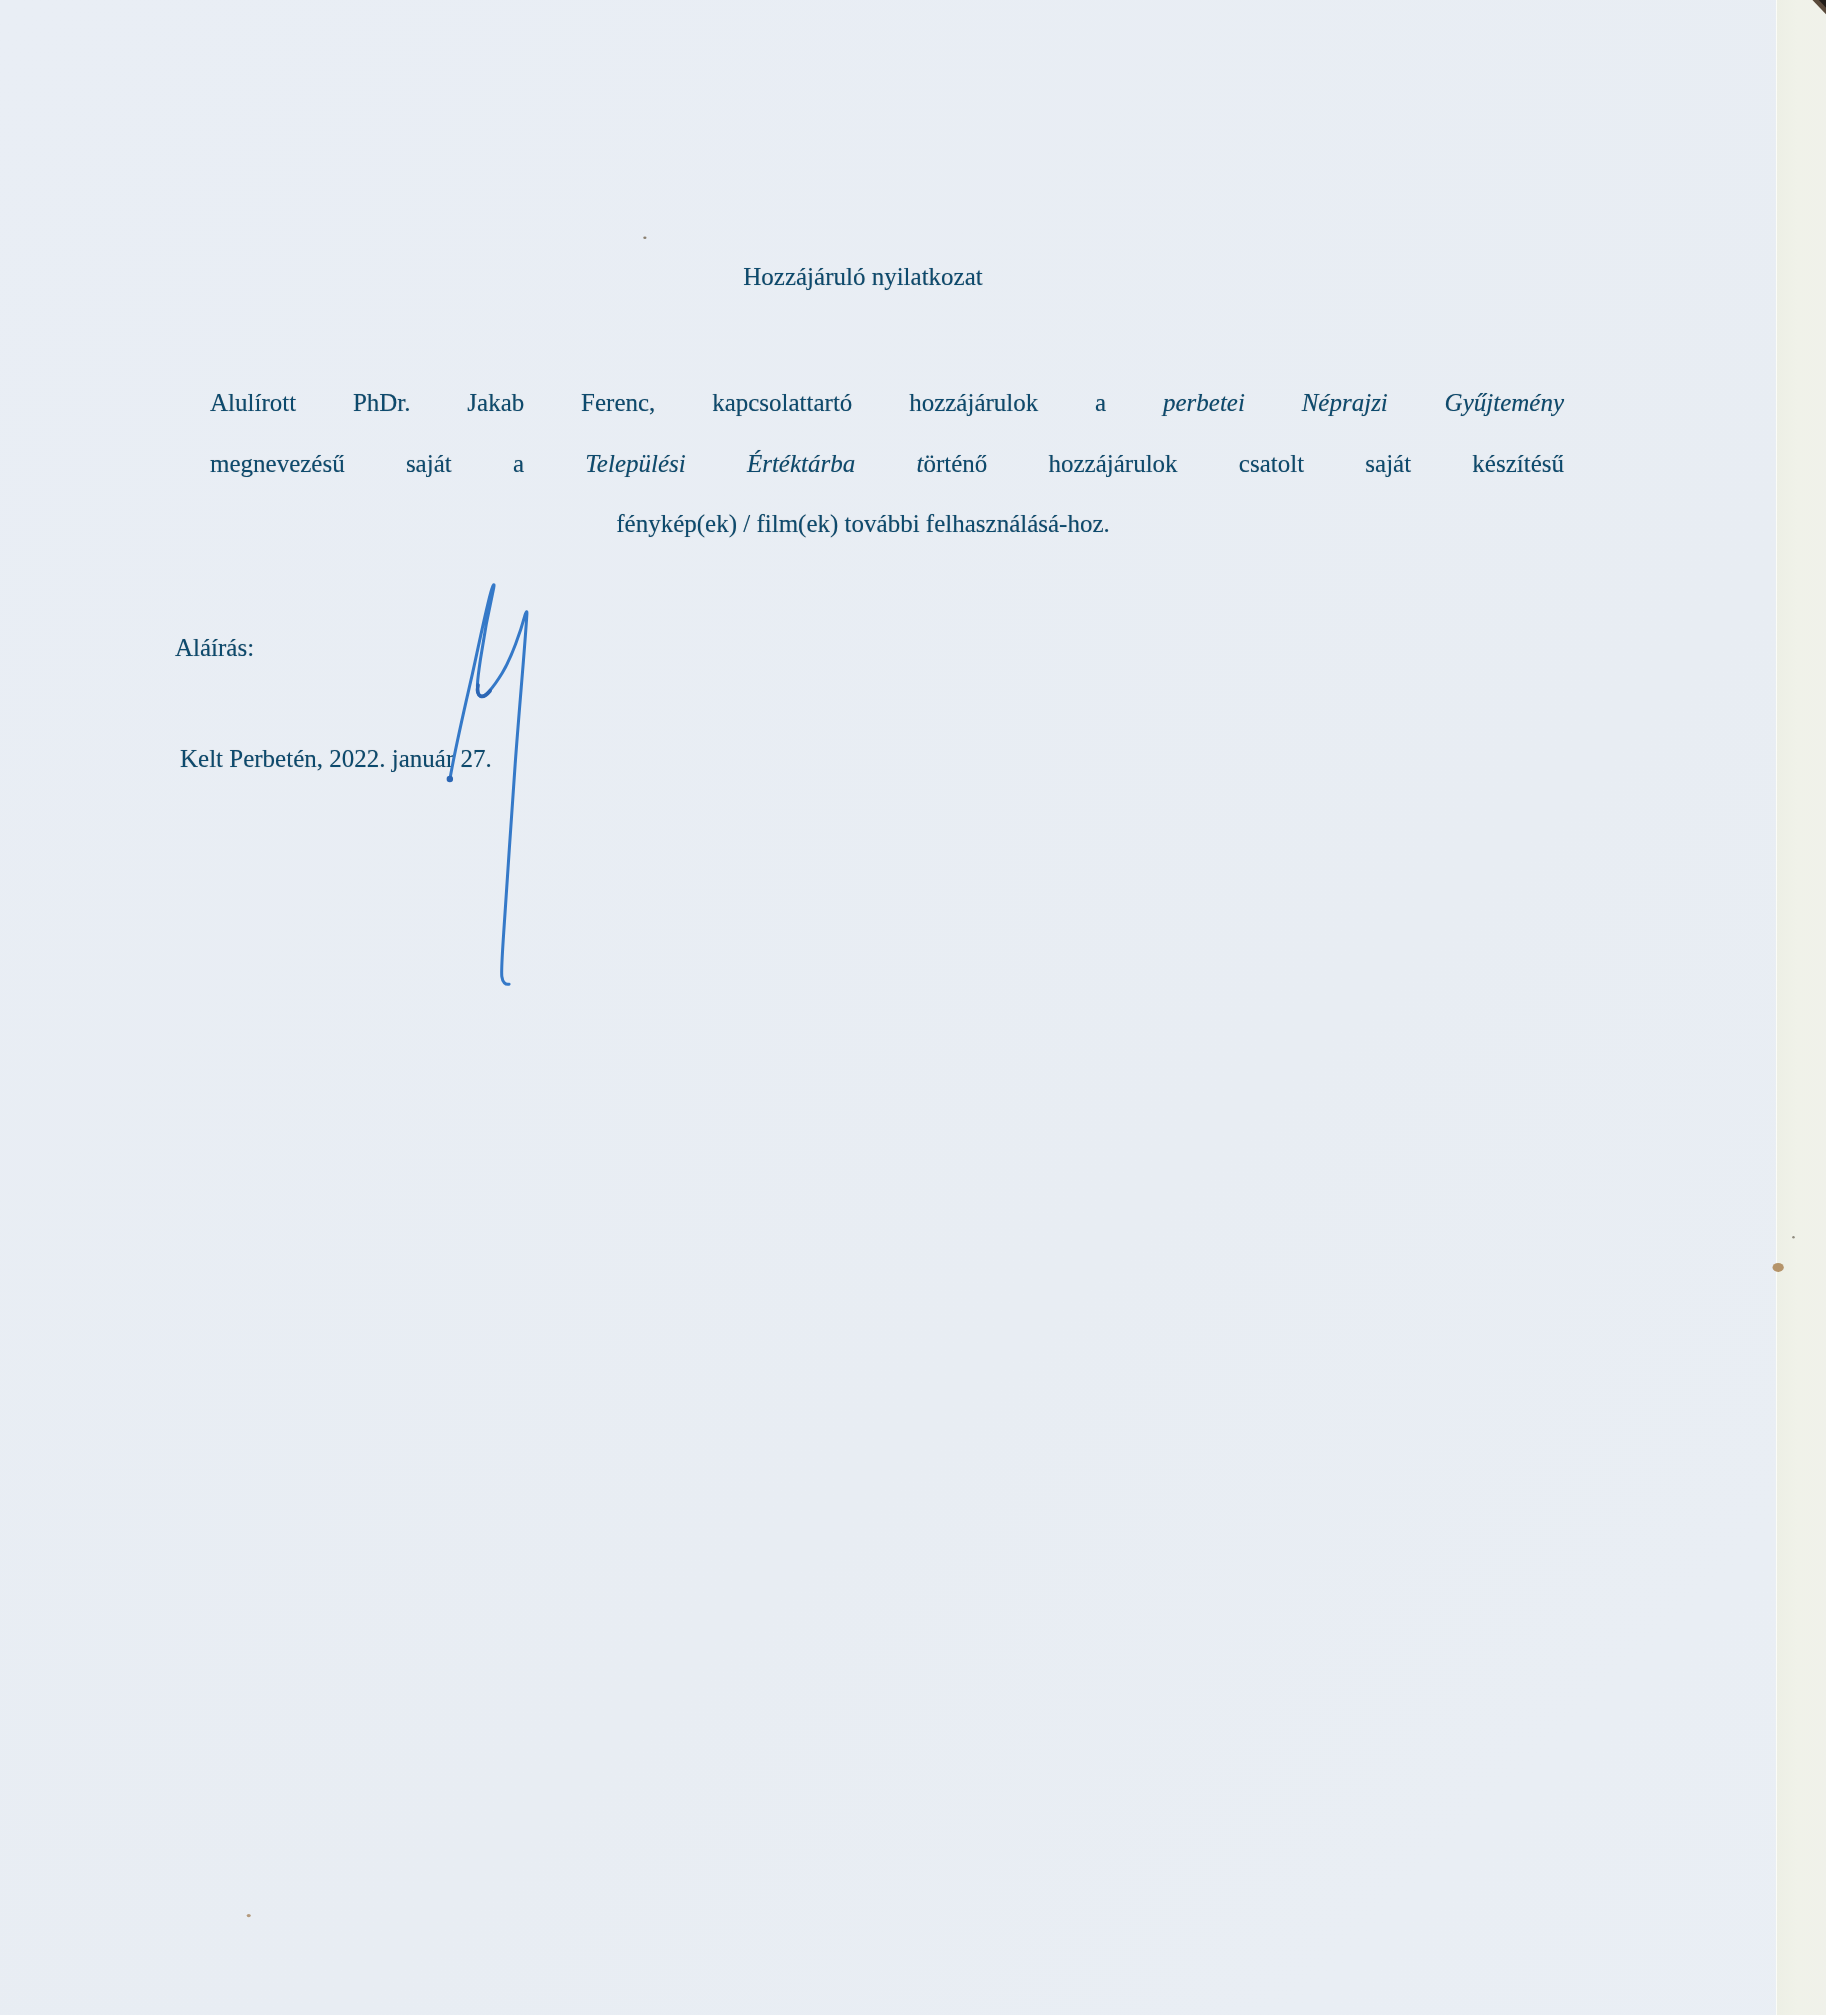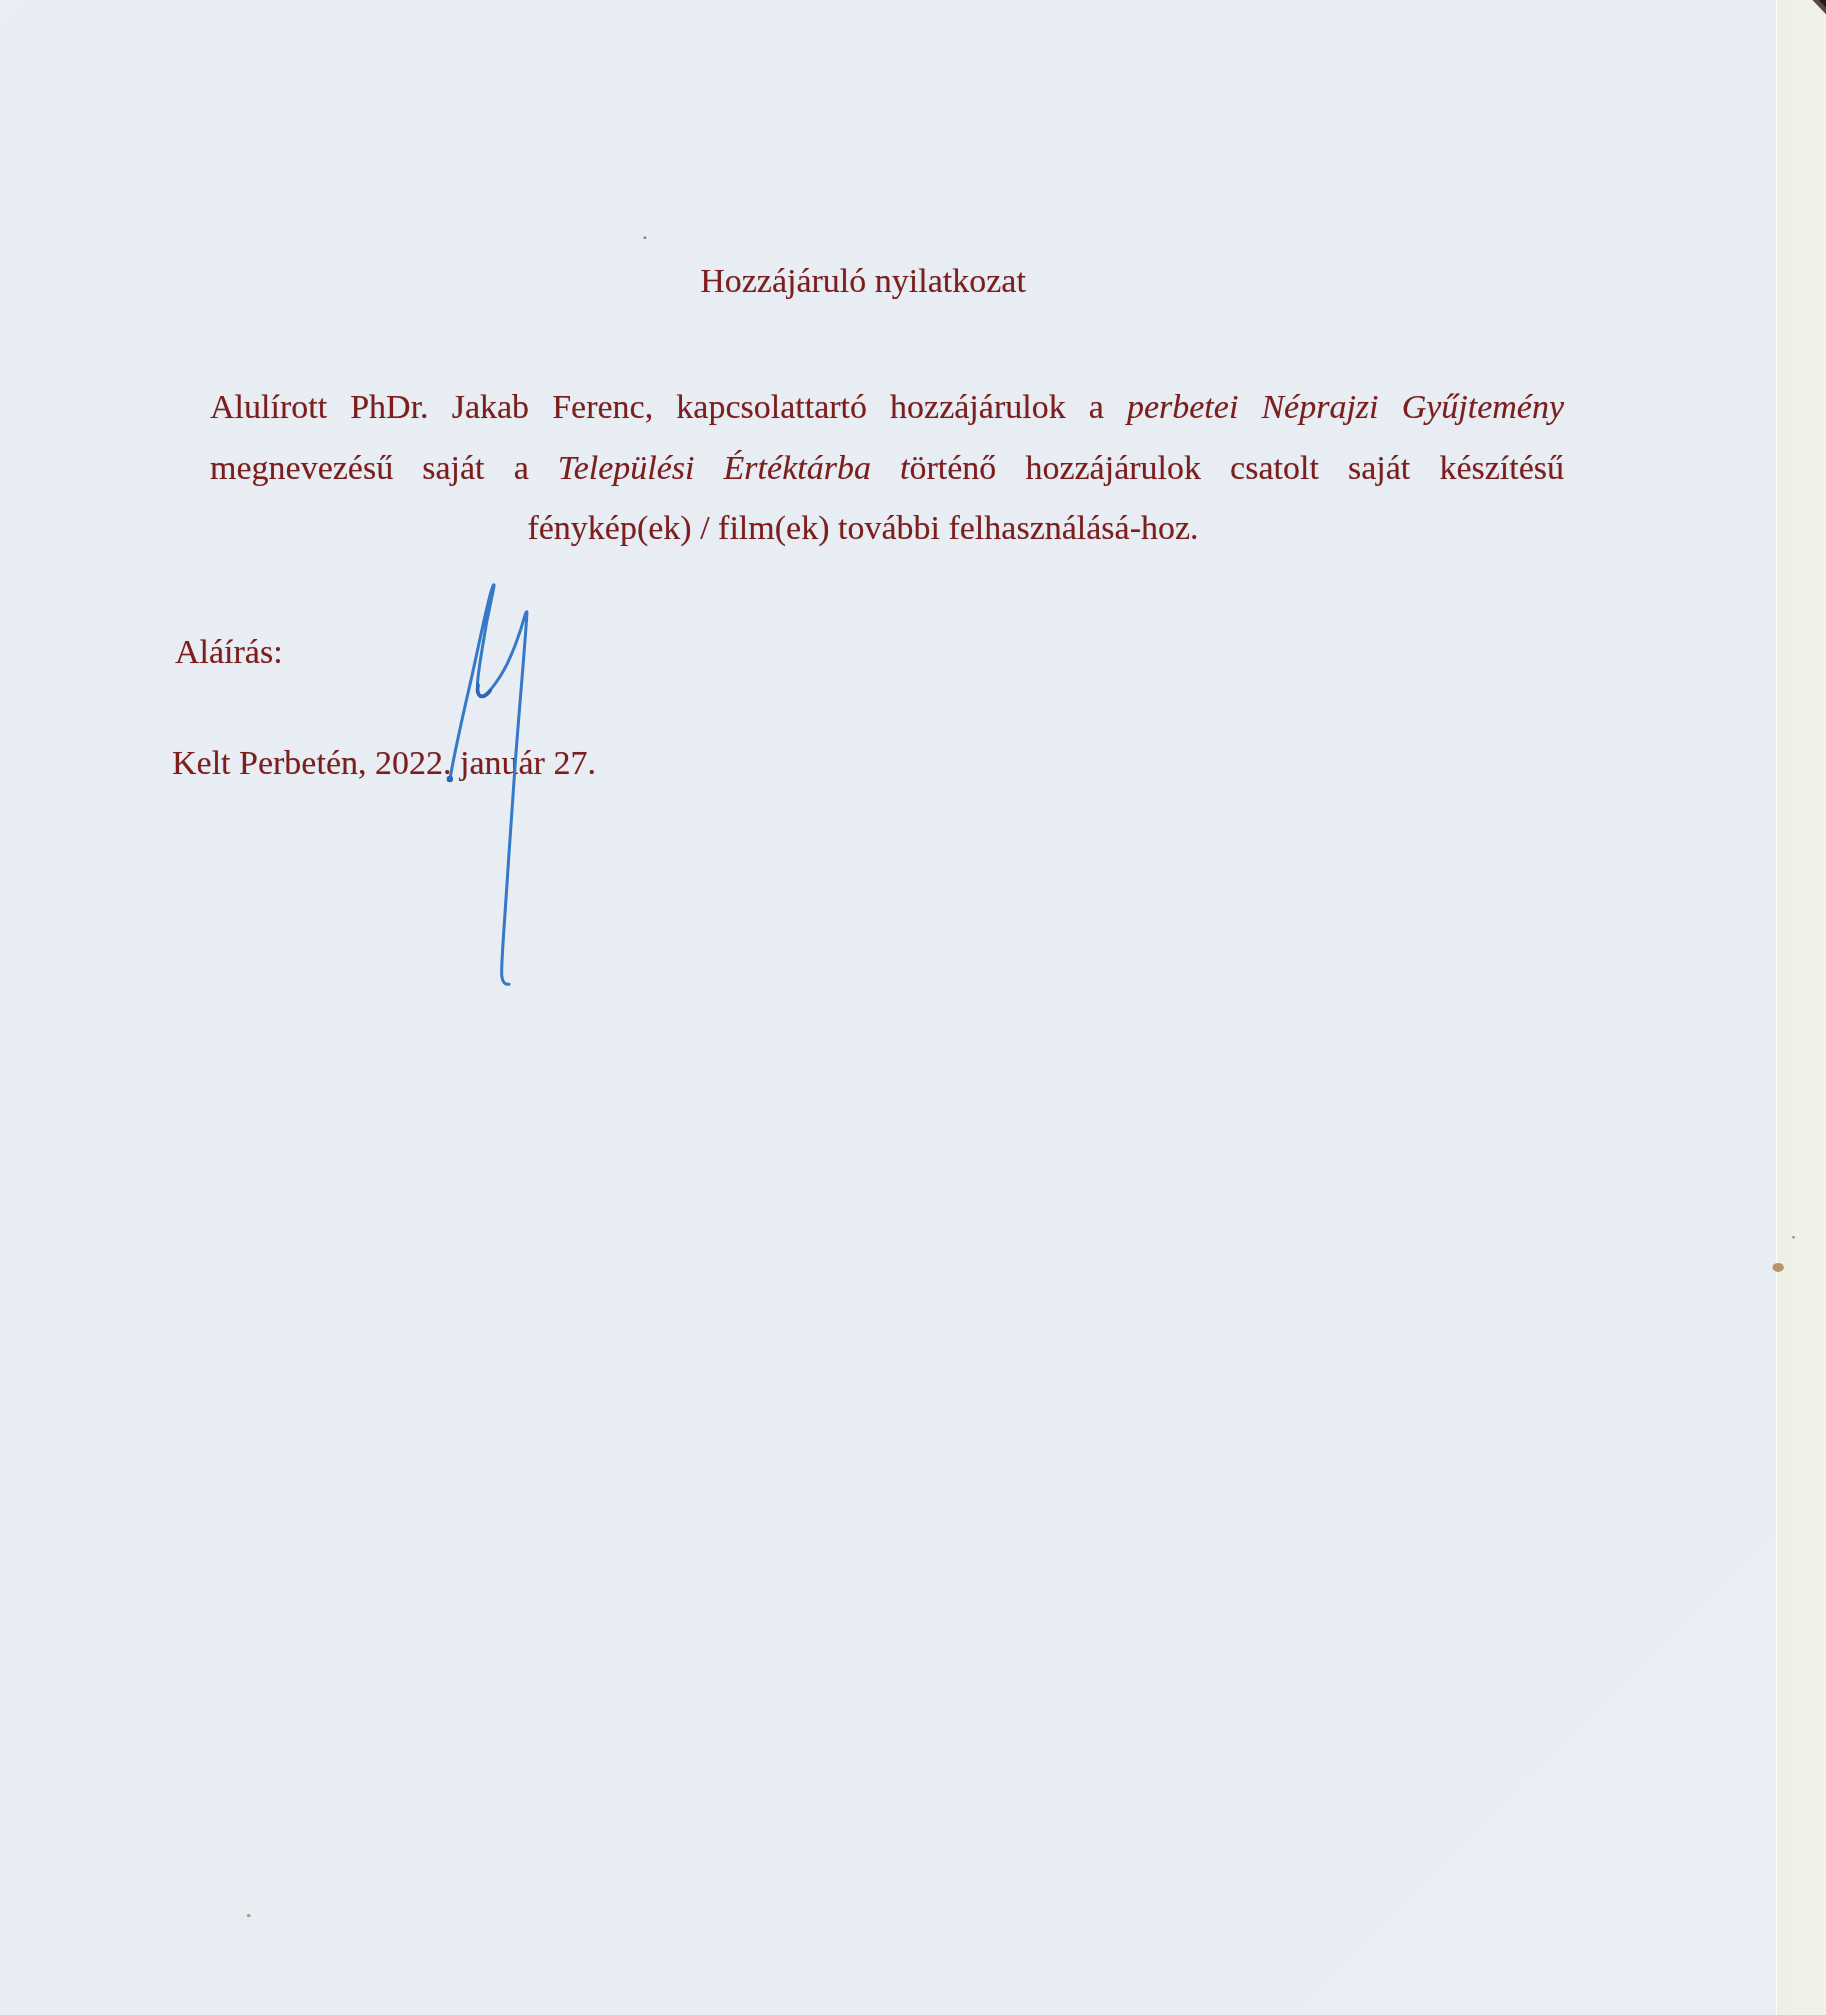--- a/index.html
+++ b/index.html
@@ -27,23 +27,23 @@
   .strip-right {
     position: absolute;
     left: 1776px; top: 0;
     width: 51px; height: 2512px;
     background: linear-gradient(90deg, #edefe5 0%, #f0f2e9 40%, #f0f1ea 100%);
     border-left: 1.6px solid #fbfcf7;
   }
   
   .doc-text {
     position: absolute;
-    font-size: 34px;
+    font-size: 25px;
     line-height: 1;
-    color: #7f1d1d;
+    color: #0c4a6e;
     text-shadow: 0 0 0.8px rgba(74, 66, 58, 0.45);
     white-space: nowrap;
   }
   .title {
     left: 186px;
     top: 264px;
     width: 1354px;
     text-align: center;
     letter-spacing: 0px;
   }
@@ -56,21 +56,21 @@
   .justified {
     text-align: justify;
     text-align-last: justify;
     margin-left: 24px;
   }
   .line-1 { top: 390px; }
   .line-2 { top: 451px; }
   .line-3 { top: 511px; }
   .italic { font-style: italic; }
   .signature-label { left: 175px; top: 635px; }
-  .date-line { left: 172px; top: 746px; }
+  .date-line { left: 180px; top: 746px; }
   
   .overlay {
     position: absolute;
     left: 0; top: 0;
     width: 1827px;
     height: 2512px;
     pointer-events: none;
   }
 </style>
 </head>

